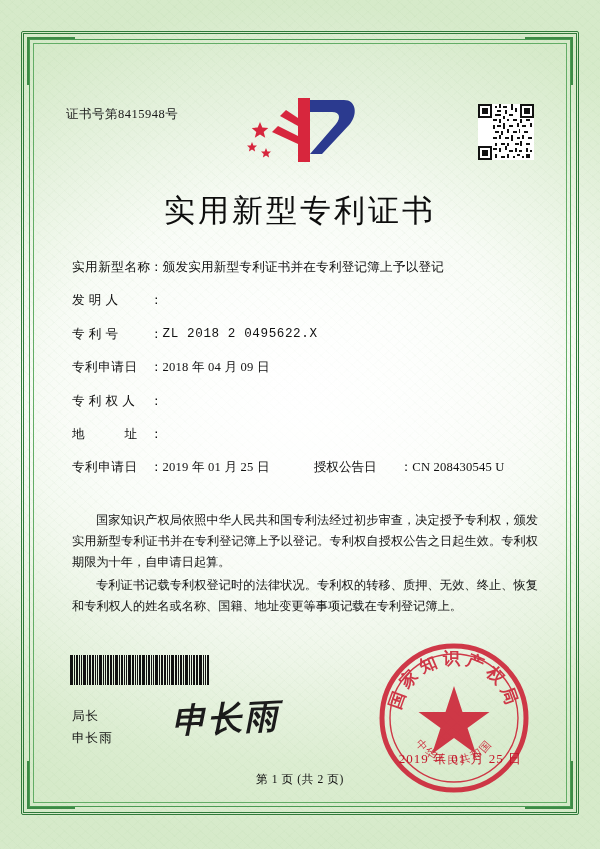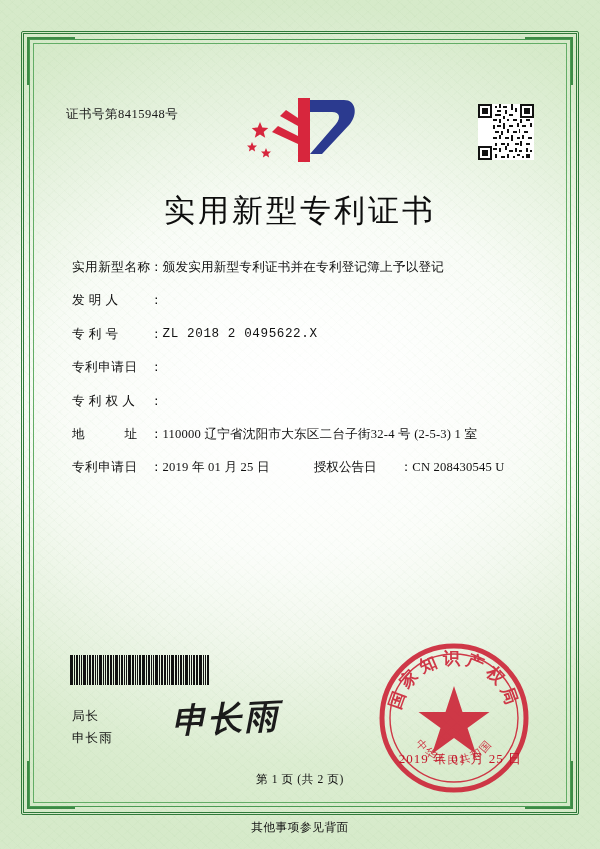--- a/index.html
+++ b/index.html
@@ -272,41 +272,43 @@
       <div class="sep">：</div>
     </div>
     <div class="row">
       <div class="lbl">专 利 号</div>
       <div class="sep">：</div>
       <div class="val mono">ZL 2018 2 0495622.X</div>
     </div>
     <div class="row">
       <div class="lbl">专利申请日</div>
       <div class="sep">：</div>
+      <div class="val">2018 年 04 月 09 日</div>
     </div>
     <div class="row">
       <div class="lbl">专 利 权 人</div>
       <div class="sep">：</div>
     </div>
     <div class="row">
       <div class="lbl">地　　　址</div>
       <div class="sep">：</div>
-      <div class="val">110000 辽宁省沈阳市大东区二台子街32-4 号 (2-5-3) 1 室</div>
     </div>
     <div class="row two">
       <div class="lbl">专利申请日</div>
       <div class="sep">：</div>
       <div class="val">2019 年 01 月 25 日</div>
       <div class="lbl2">授权公告日</div>
       <div class="sep">：</div>
       <div class="val">CN 208430545 U</div>
     </div>
   </div>
 
   <div class="body-text">
+    <p>国家知识产权局依照中华人民共和国专利法经过初步审查，决定授予专利权，颁发实用新型专利证书并在专利登记簿上予以登记。专利权自授权公告之日起生效。专利权期限为十年，自申请日起算。</p>
+    <p>专利证书记载专利权登记时的法律状况。专利权的转移、质押、无效、终止、恢复和专利权人的姓名或名称、国籍、地址变更等事项记载在专利登记簿上。</p>
   </div>
 
   <div class="barcode">
     <i style="width:3px"></i>
       <i style="width:1px"></i>
       <i style="width:2px"></i>
       <i style="width:1px"></i>
     <i style="width:1px"></i>
       <i style="width:3px"></i>
       <i style="width:1px"></i>
@@ -376,14 +378,13 @@
         <path id="sealBottom" d="M78,78 m-46,0 a46,46 0 0,0 92,0" fill="none"></path>
         <text font-family="'DejaVu Sans', sans-serif" font-size="11" fill="#cc1f33" letter-spacing="2">
           <textPath href="#sealBottom" startOffset="50%" text-anchor="middle">中华人民共和国</textPath>
         </text>
       </g>
     </svg>
   </div>
   <div class="seal-date">2019 年 01 月 25 日</div>
 
   <div class="page-no">第 1 页 (共 2 页)</div>
-  <div class="footnote">其他事项参见背面</div>
 </div>
 
 </body></html>

